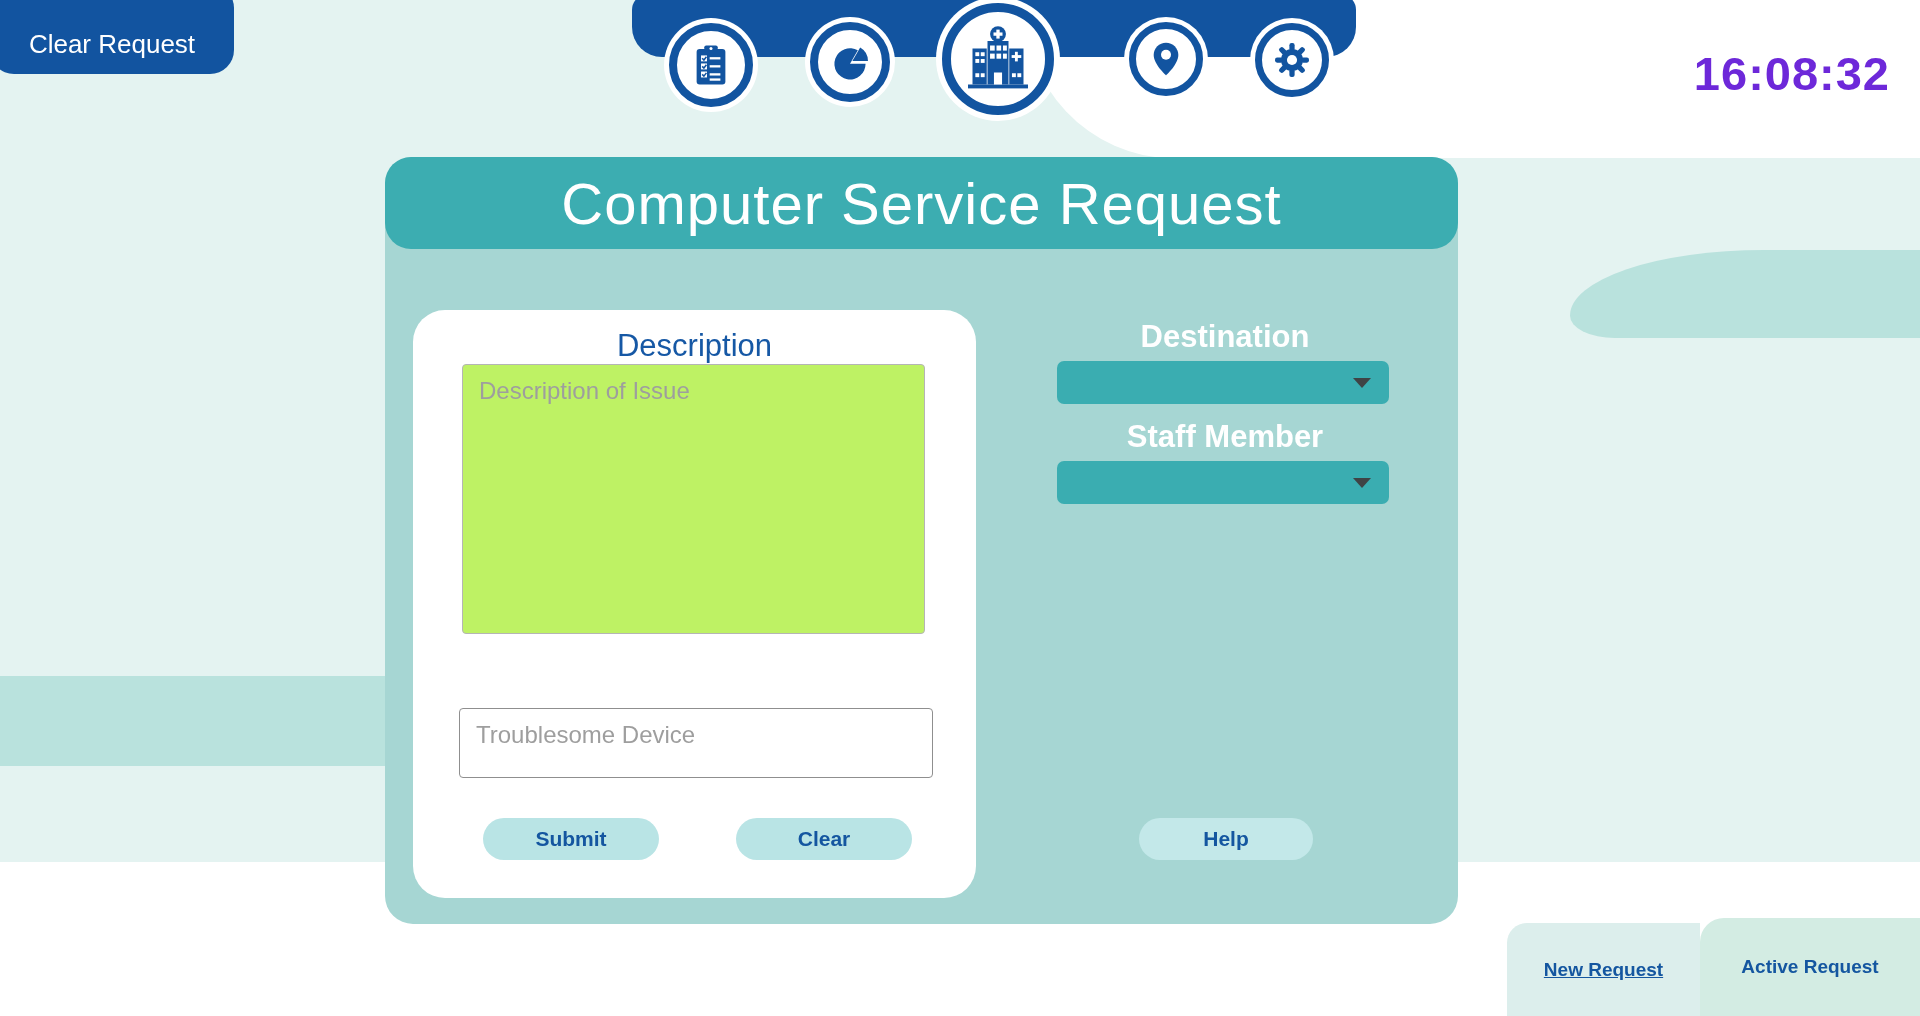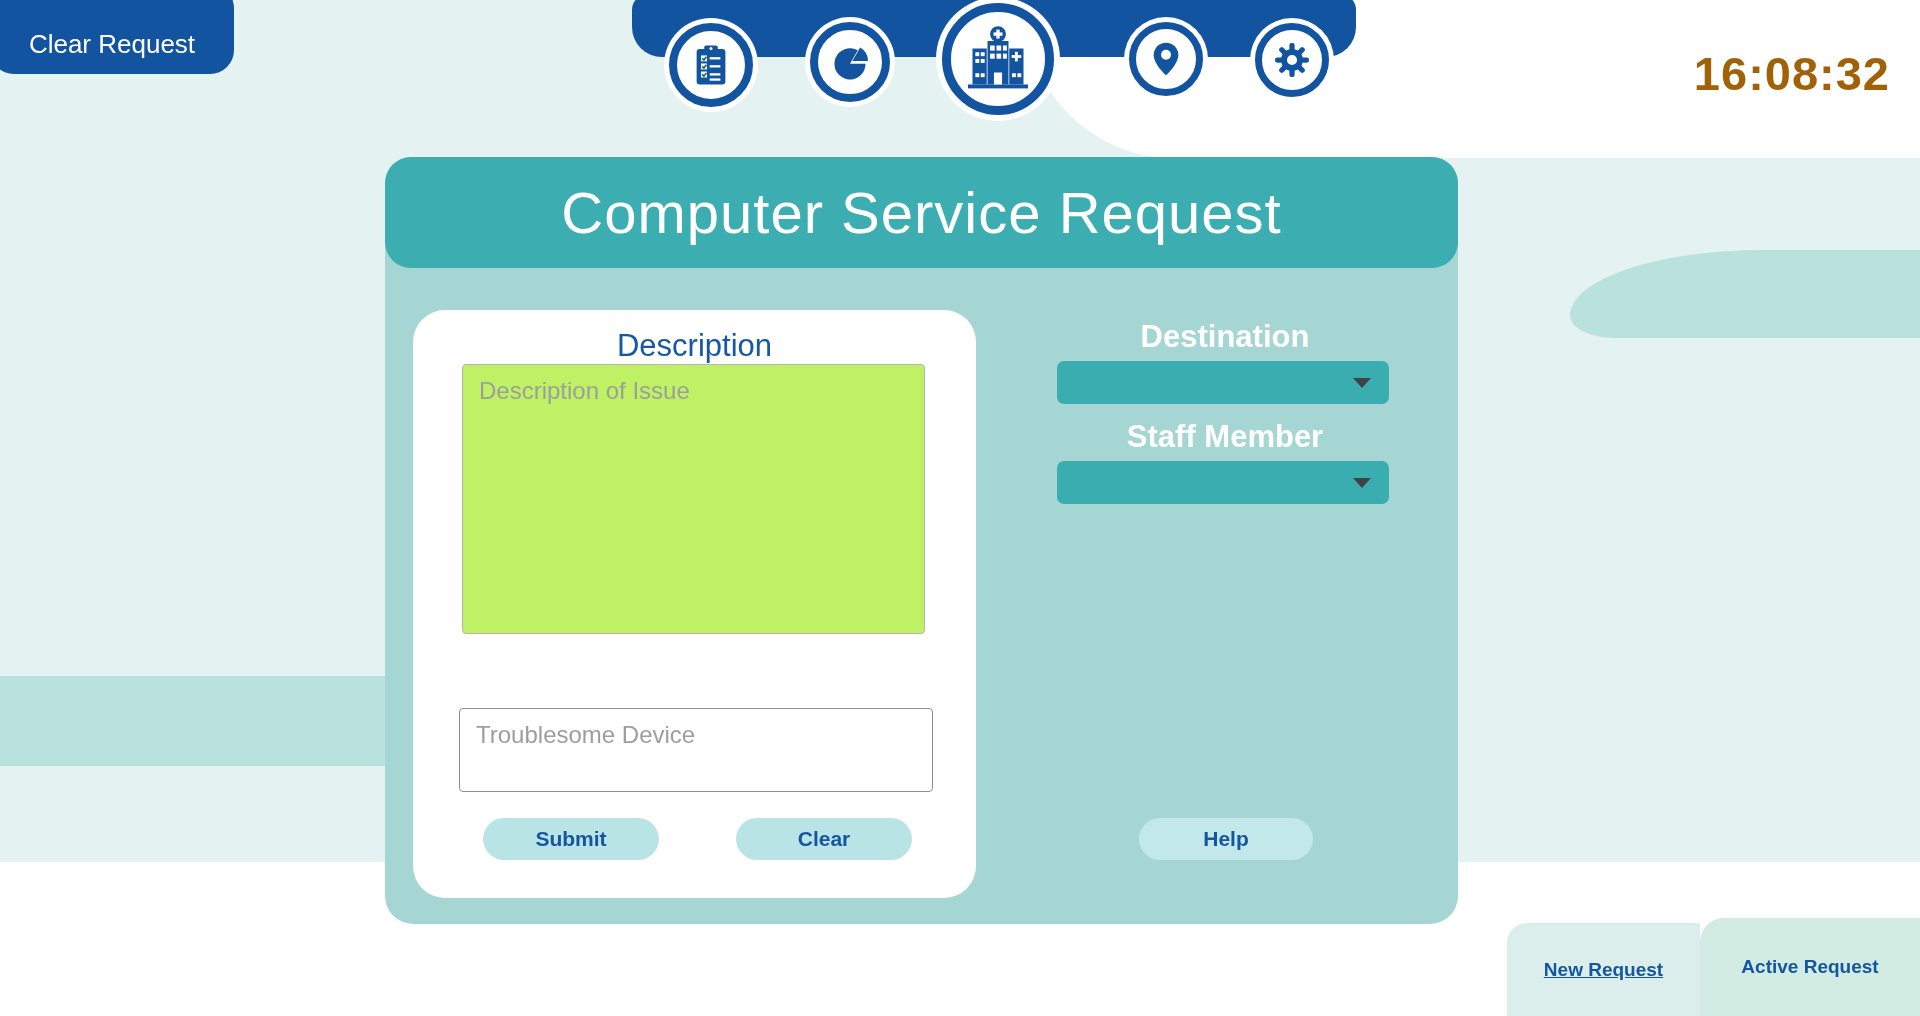--- a/index.html
+++ b/index.html
@@ -38,21 +38,21 @@
   
   .make-request{
     position:absolute; left:-10px; top:-16px; width:244px; height:90px;
     background:#1254a0; border-radius:24px; z-index:3;
     color:#ffffff; font-size:26px;
     display:flex; align-items:flex-end; justify-content:center;
     padding-bottom:14px; cursor:pointer; border:none;
   }
   .clock{
     position:absolute; right:30px; top:46px; width:360px;
-    text-align:right; color:#a16207; font-size:47px; font-weight:700;
+    text-align:right; color:#6d28d9; font-size:47px; font-weight:700;
     letter-spacing:1px; z-index:3;
   }
 
   .nav-bar{
     position:absolute; left:632px; top:-6px; width:724px; height:63px;
     background:#1254a0; border-radius:16px 16px 30px 30px; z-index:1;
   }
   .nav-circle{
     position:absolute; background:#ffffff; border:8px solid #1254a0;
     border-radius:50%; box-shadow:0 0 0 5px #ffffff; z-index:2;
@@ -64,21 +64,21 @@
   .c-hospital{ left:942px; top:3px;  width:112px; height:112px; border-width:9px; box-shadow:0 0 0 6px #ffffff; }
   .c-pin     { left:1129px; top:22px; width:74px; height:74px; border-width:7px; }
   .c-gear    { left:1255px; top:23px; width:74px; height:74px; border-width:7px; }
 
   
   .card{
     position:absolute; left:385px; top:157px; width:1073px; height:767px;
     background:#a6d6d3; border-radius:28px; z-index:2;
   }
   .card-header{
-    position:absolute; left:0; top:0; width:1073px; height:111px;
+    position:absolute; left:0; top:0; width:1073px; height:92px;
     background:#3cadb1; border-radius:26px;
     display:flex; align-items:center; justify-content:center;
   }
   .card-title{
     color:#ffffff; font-size:58px; font-weight:300; letter-spacing:1px;
   }
 
   
   .panel{
     position:absolute; left:28px; top:153px; width:563px; height:588px;
@@ -90,21 +90,21 @@
   }
   .lbl-description{ top:18px; }
   .lbl-device{ top:356px;margin-top:44px; }
   .desc-area{
     position:absolute; left:49px; top:54px; width:463px; height:270px;
     border:1px solid #b5b5b5; border-radius:4px; background:#bef264;
     resize:none; padding:12px 16px; font-family:"Liberation Sans", sans-serif;
     font-size:24px; color:#333; outline:none;
   }
   .device-area{
-    position:absolute; left:46px; top:398px; width:474px; height:84px;
+    position:absolute; left:46px; top:398px; width:474px; height:70px;
     border:1px solid #8f8f8f; border-radius:4px; background:#ffffff;
     resize:none; padding:12px 16px; font-family:"Liberation Sans", sans-serif;
     font-size:24px; color:#333; outline:none;
   }
   .desc-area::placeholder, .device-area::placeholder{ color:#9e9e9e; }
 
   .pill-btn{
     position:absolute; height:42px; border:none; border-radius:21px;
     background:#b9e4e5; color:#1456a0; font-size:21px; font-weight:700;
     font-family:"Liberation Sans", sans-serif; cursor:pointer;

